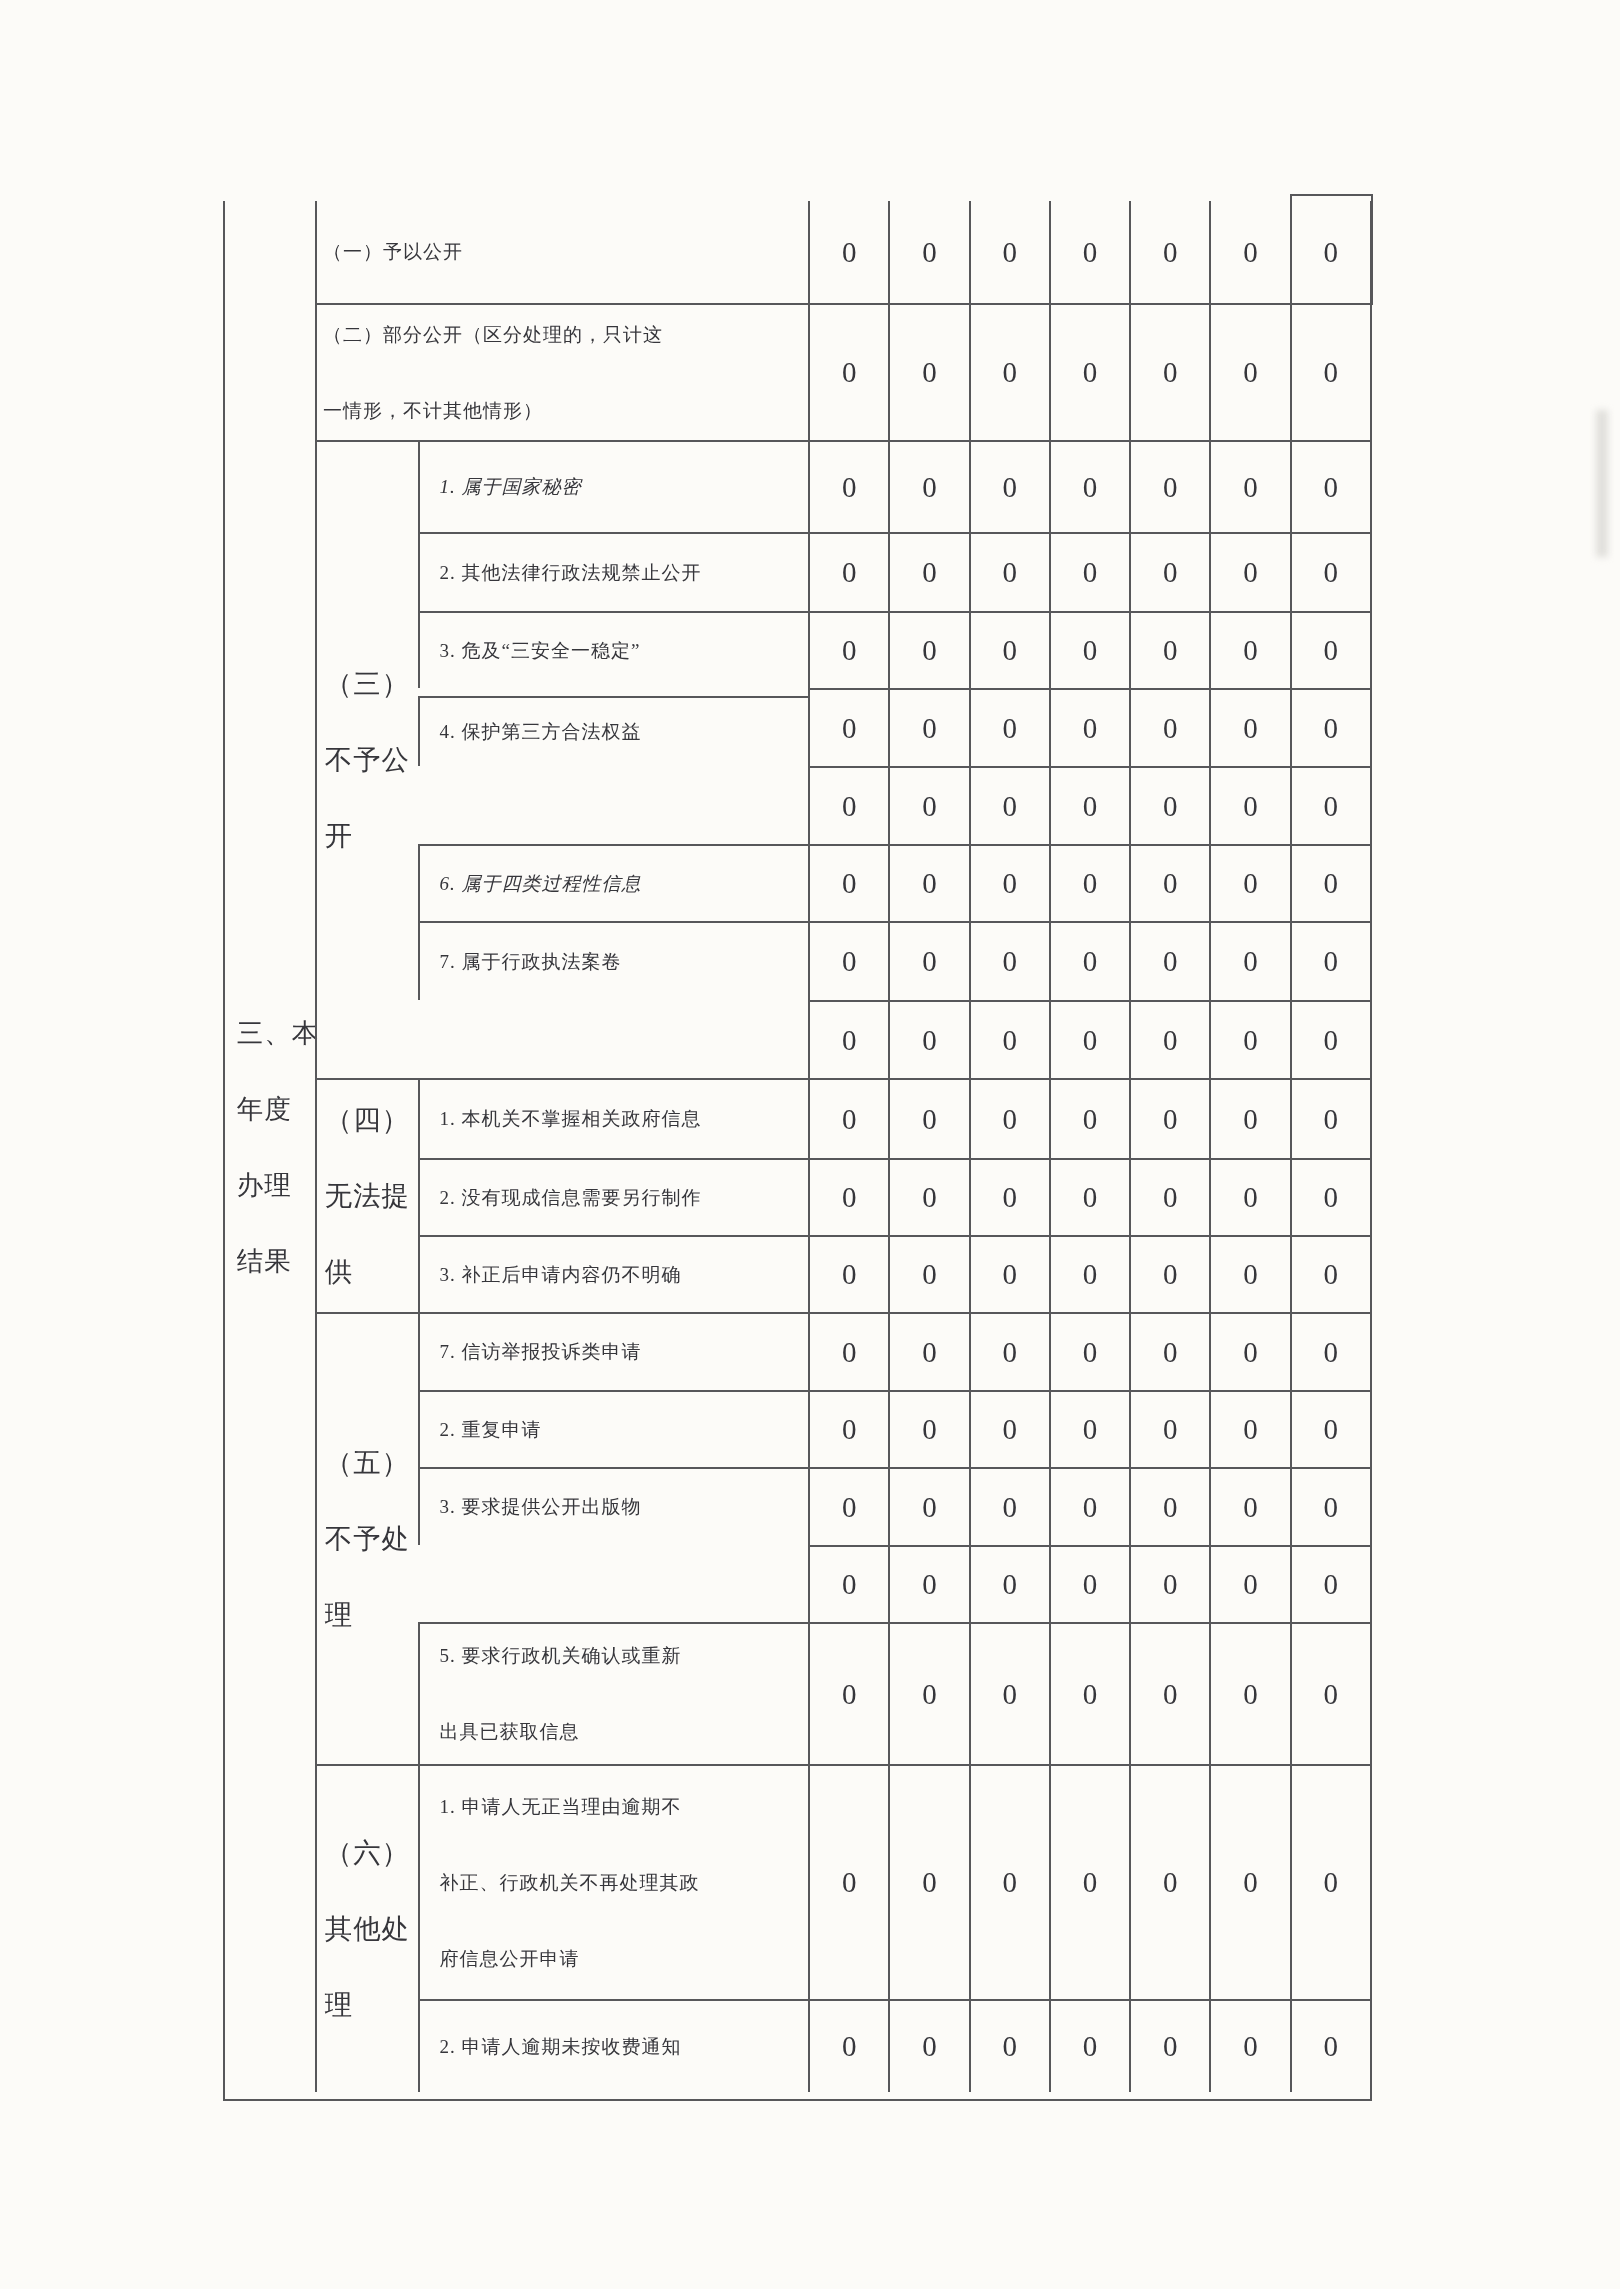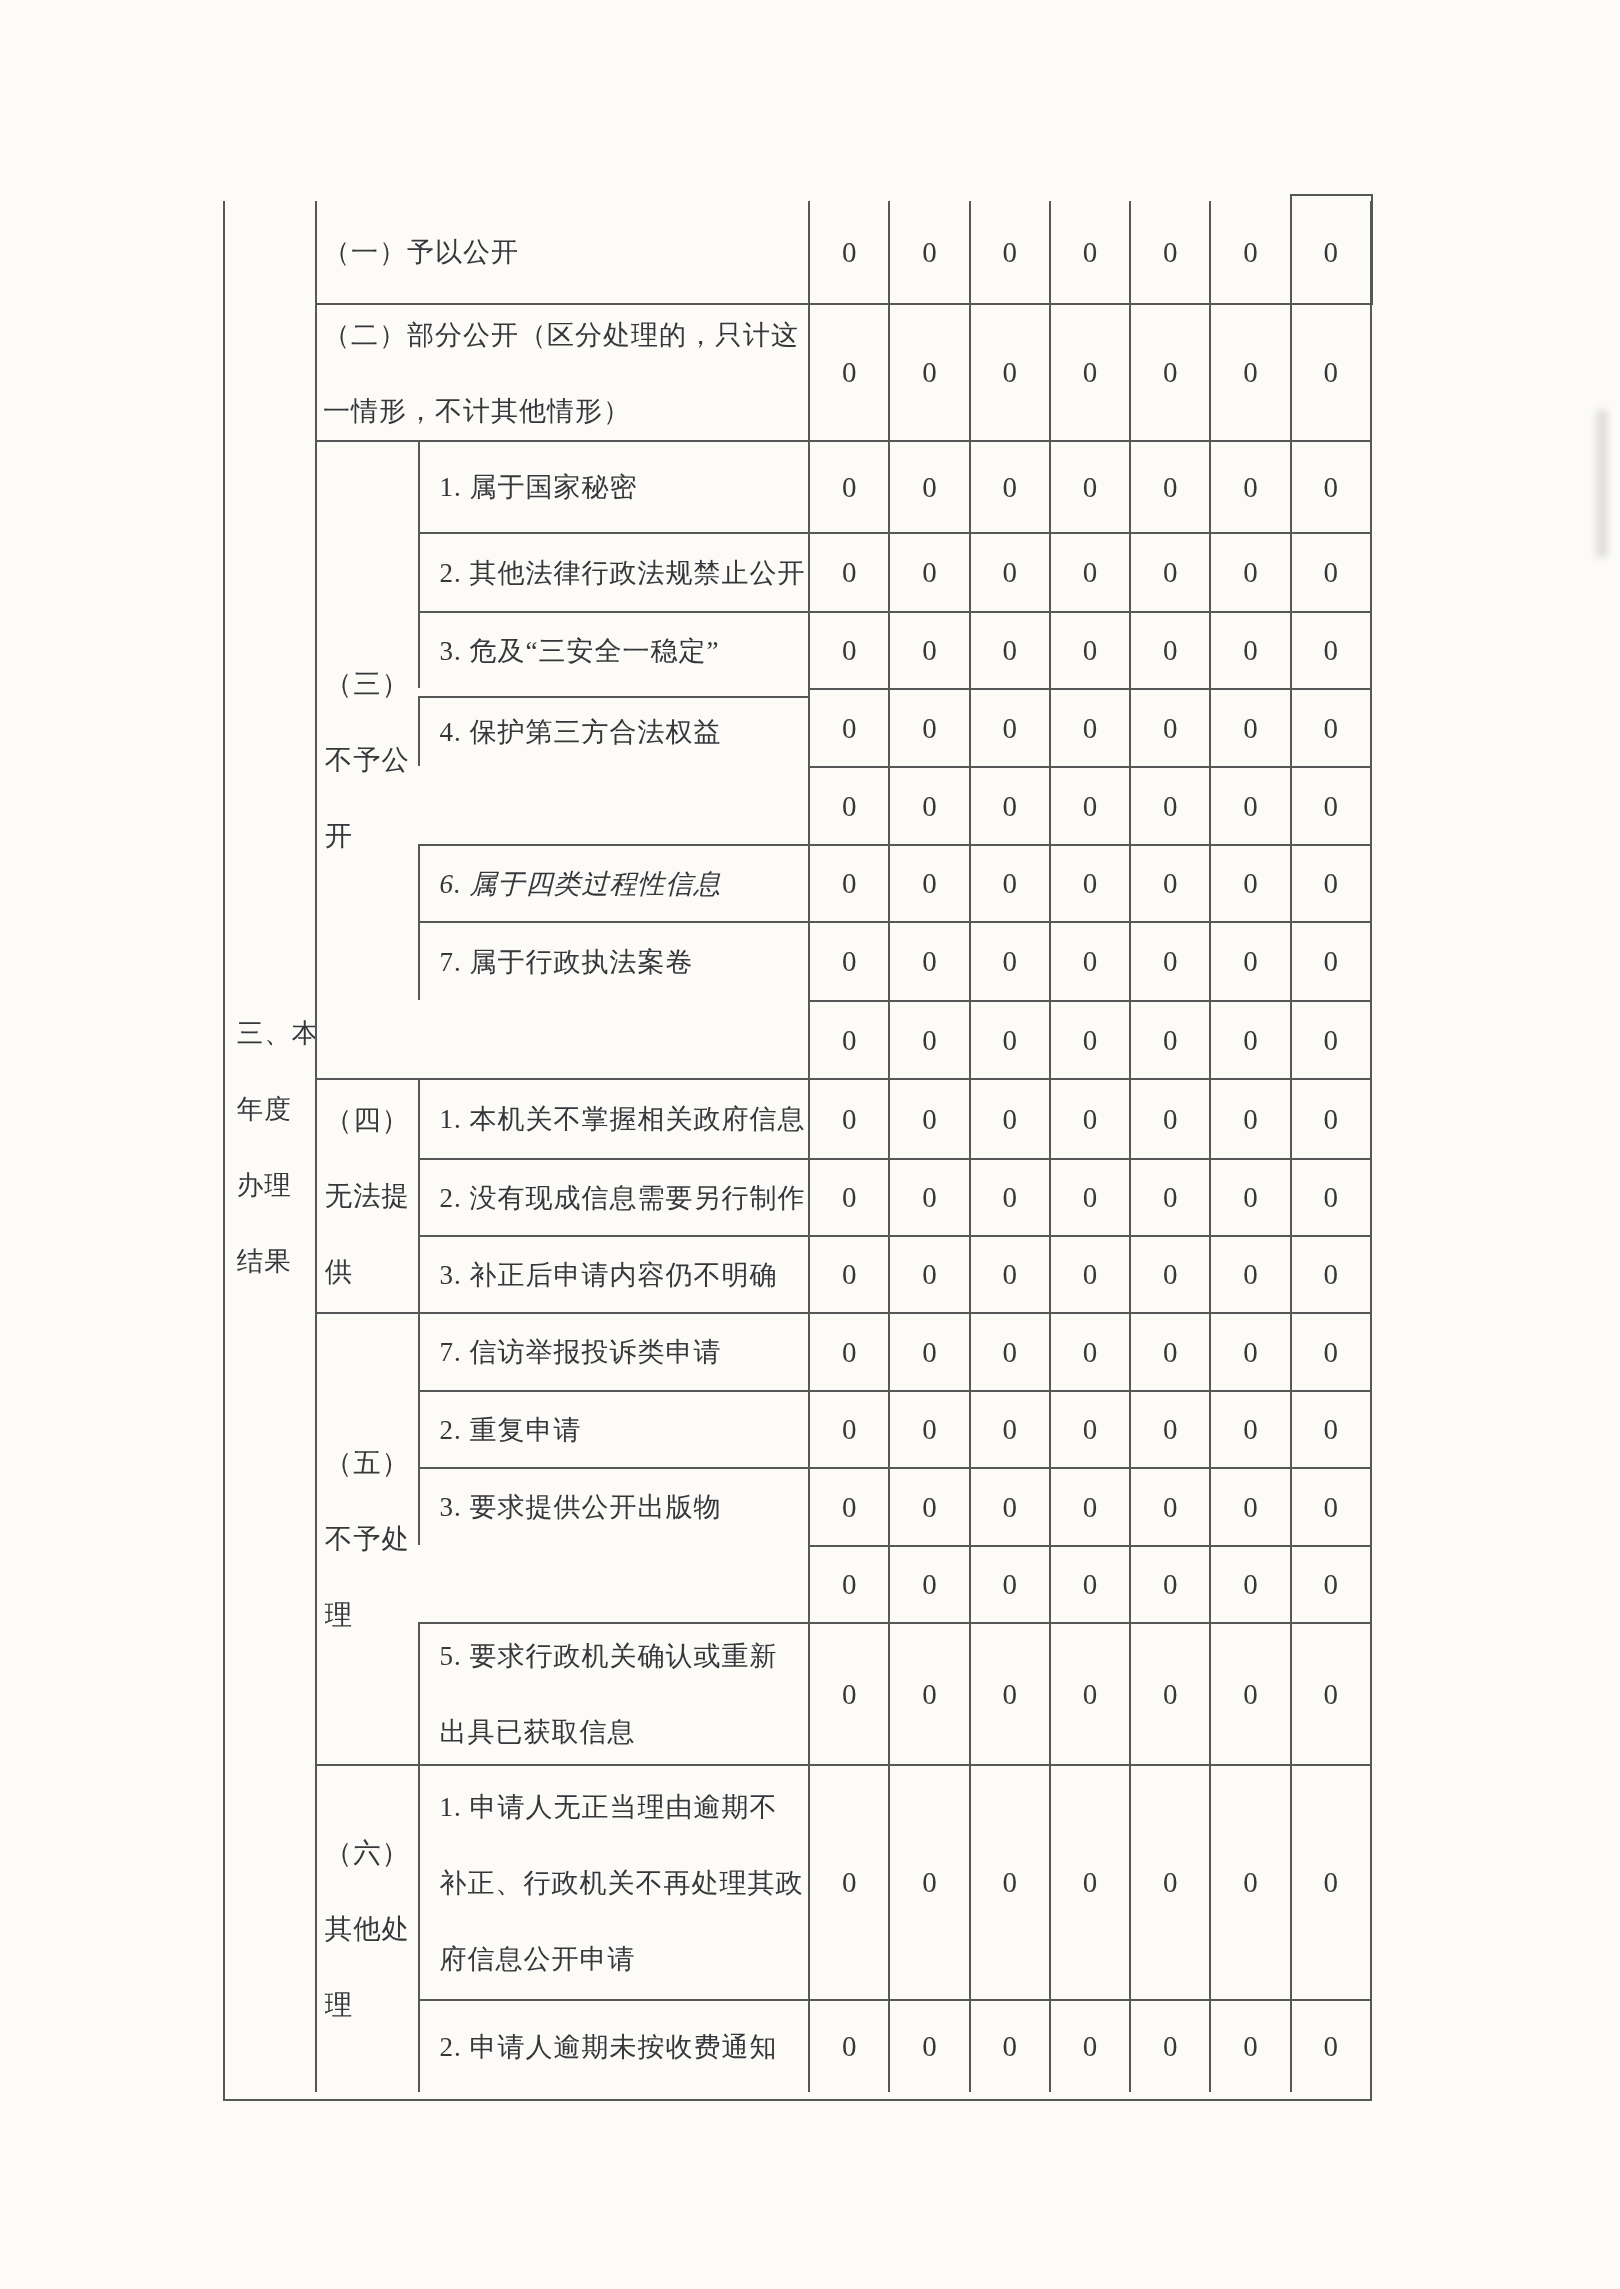--- a/index.html
+++ b/index.html
@@ -53,21 +53,21 @@
   .cell.label.merged { padding-left: 5.9px; }
   .cell.value {
     align-items: center;
     justify-content: center;
     font-size: 29px;
     letter-spacing: 0;
   }
   .line {
     line-height: 76px;
     white-space: nowrap;
-    font-size: 27px;
+    font-size: 19px;
     letter-spacing: 1px;
   }
   .left-header .line { font-size: 26.5px; }
   .category .line { font-size: 27.4px; }
   
   .col7-topbox {
     position: absolute;
     left: 1290px;
     top: 194px;
     width: 83px;
@@ -116,21 +116,21 @@
       <div class="cell value" style="grid-area: 2 / 6;">0</div>
       <div class="cell value" style="grid-area: 2 / 7;">0</div>
       <div class="cell value" style="grid-area: 2 / 8;">0</div>
       <div class="cell value" style="grid-area: 2 / 9;">0</div>
       <div class="cell value" style="grid-area: 2 / 10;">0</div>
       <div class="cell category" style="grid-area: 3 / 2 / 11;">
         <div class="line">（三）</div>
         <div class="line">不予公</div>
         <div class="line">开</div>
       </div>
-      <div class="cell label" style="grid-area: 3 / 3;">
+      <div class="cell label" style="grid-area: 3 / 3; font-style: italic;">
         <div class="line">1. 属于国家秘密</div>
       </div>
       <div class="cell value" style="grid-area: 3 / 4;">0</div>
       <div class="cell value" style="grid-area: 3 / 5;">0</div>
       <div class="cell value" style="grid-area: 3 / 6;">0</div>
       <div class="cell value" style="grid-area: 3 / 7;">0</div>
       <div class="cell value" style="grid-area: 3 / 8;">0</div>
       <div class="cell value" style="grid-area: 3 / 9;">0</div>
       <div class="cell value" style="grid-area: 3 / 10;">0</div>
       <div class="cell label" style="grid-area: 4 / 3;">

